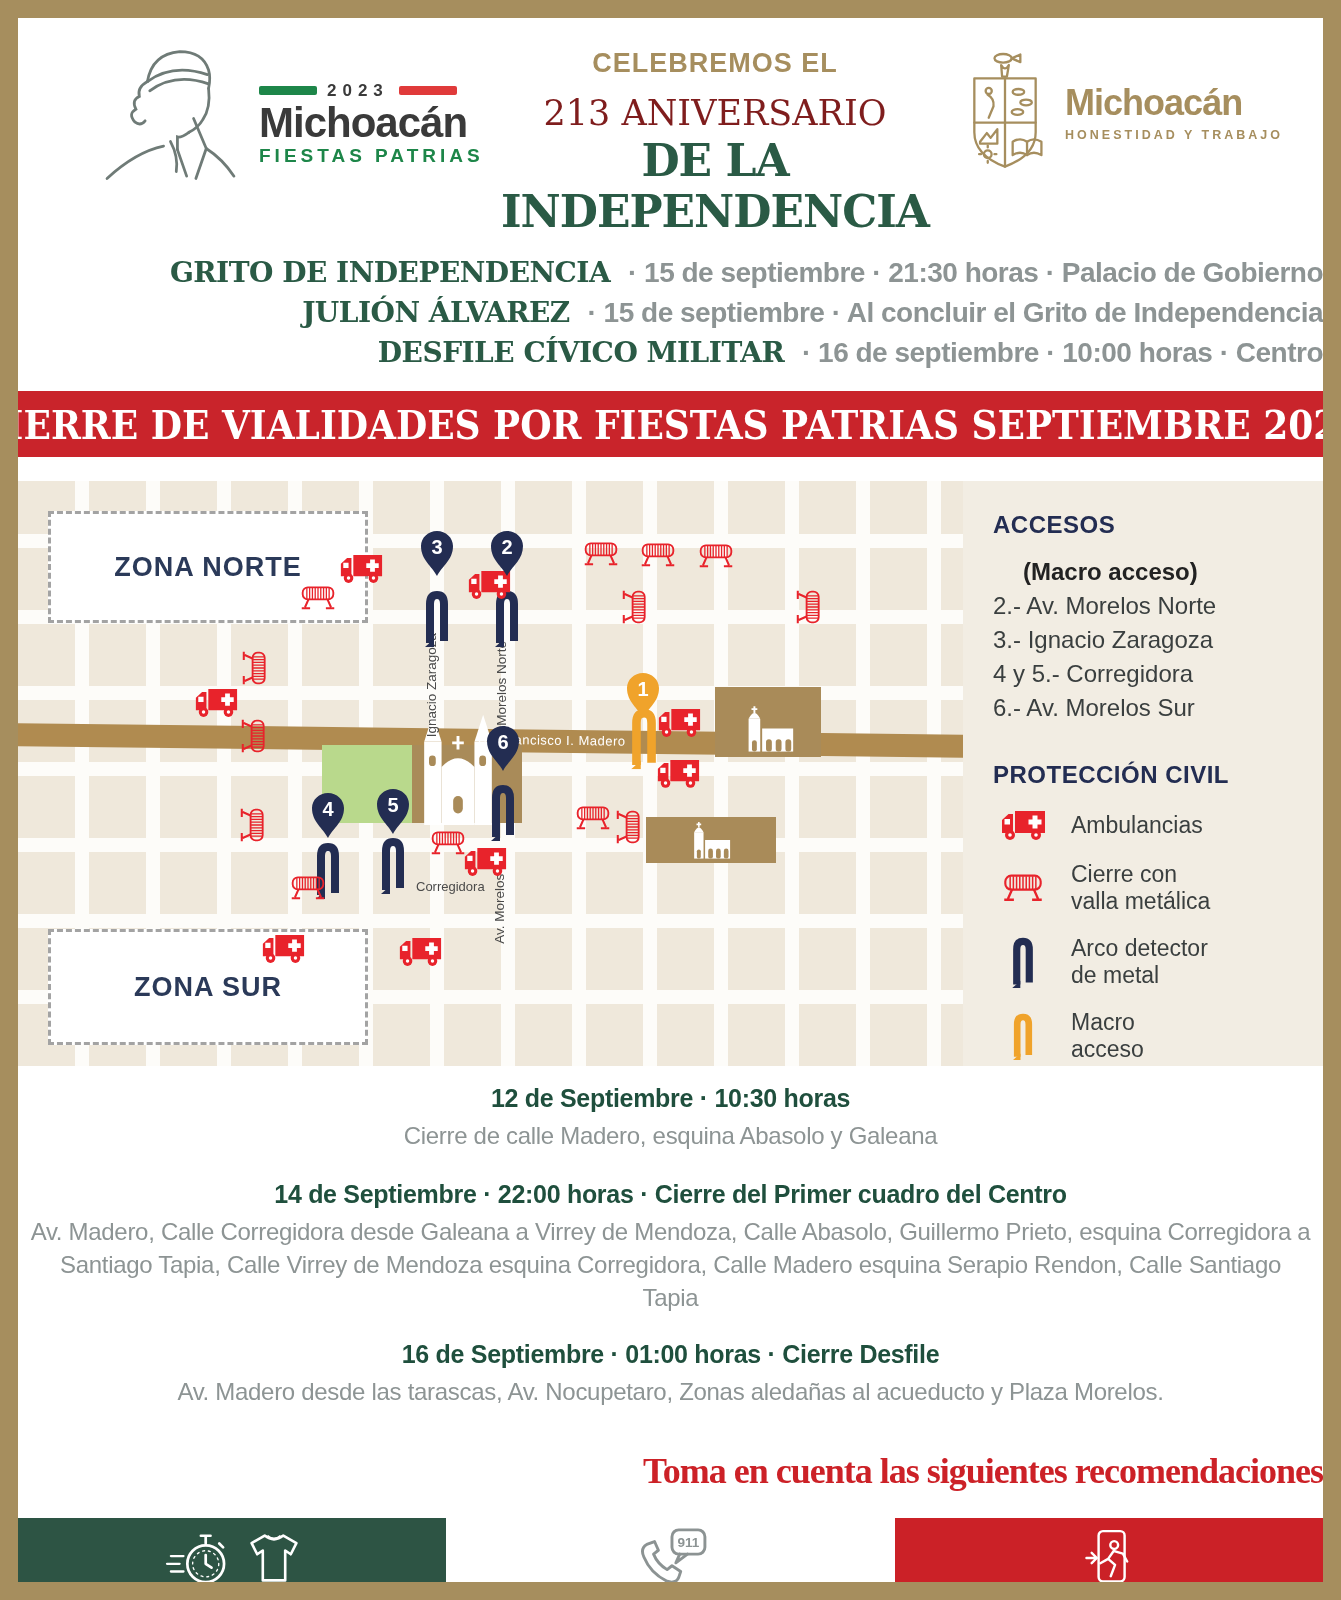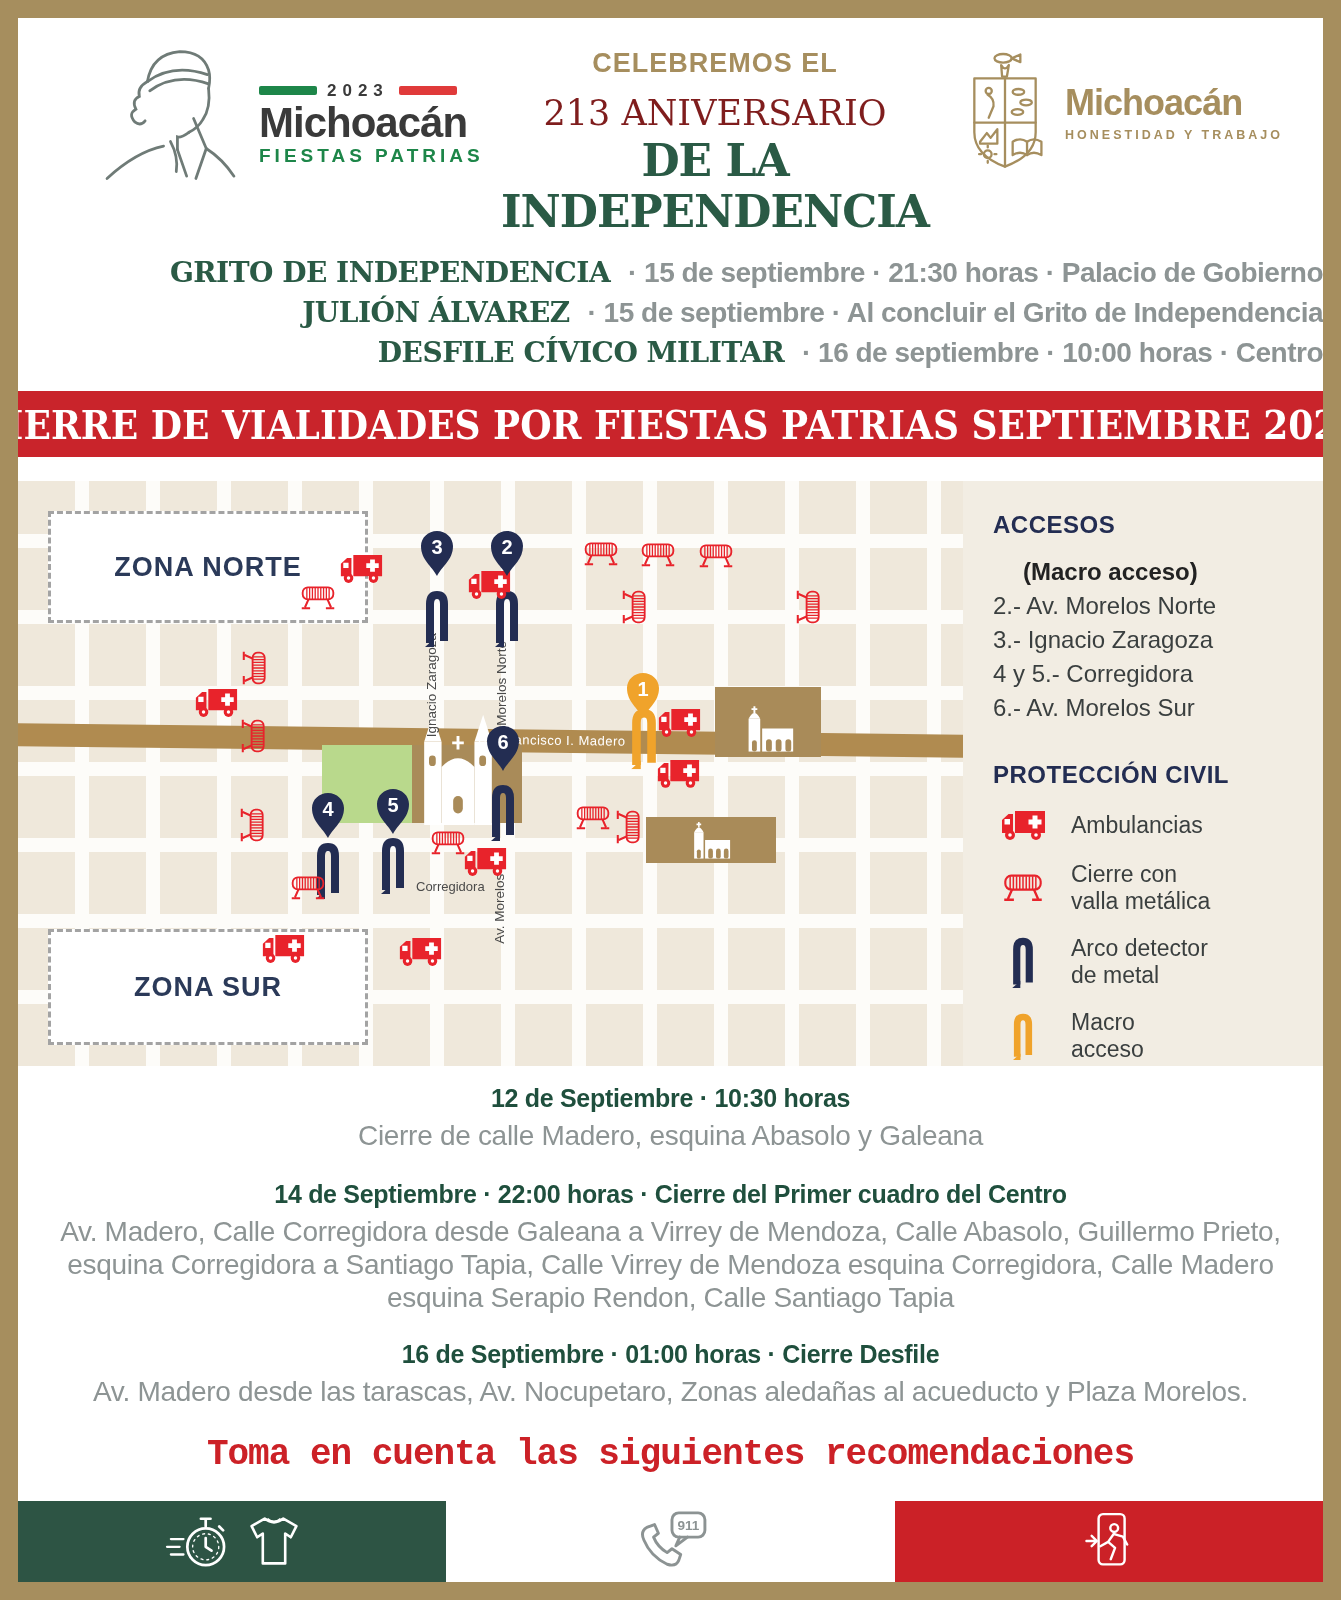--- a/index.html
+++ b/index.html
@@ -67,24 +67,24 @@
   .accesos-list{margin-top:16px;color:#3a3f3f;font-size:24px;line-height:34px}
   .accesos-list .indent-bold{padding-left:30px;font-weight:bold;color:#222}
   .legend{margin-top:14px}
   .legend-row{display:flex;align-items:center;gap:18px;margin-top:20px}
   .legend-ic{width:60px;display:flex;justify-content:center;flex:0 0 60px}
   .legend-label{font-size:23px;color:#3a3f3f;white-space:pre-line;line-height:27px}
 
   
   .schedule{text-align:center}
   .sched-heading{font-size:25px;font-weight:bold;color:#1f4f3d;letter-spacing:-.3px}
-  .sched-body{font-size:28px;color:var(--gray-text);margin:6px auto 0;max-width:1280px;line-height:33px;letter-spacing:-.3px}
+  .sched-body{font-size:24px;color:var(--gray-text);margin:6px auto 0;max-width:1280px;line-height:33px;letter-spacing:-.3px}
   .s1{margin-top:18px}.s2{margin-top:28px}.s3{margin-top:26px}
 
-  .rec-title{margin-top:26px;text-align:center;font-family:Liberation Mono, monospace;font-weight:bold;font-size:36px;color:#cc2127;letter-spacing:-1px}
+  .rec-title{margin-top:42px;text-align:right;font-family:Liberation Serif, serif;font-weight:bold;font-size:36px;color:#cc2127;letter-spacing:-1px}
 
   
   .cards{display:flex;margin-top:26px;height:152px}
   .card{display:flex;flex-direction:column;align-items:center;justify-content:center;gap:10px}
   .card-green{width:428px;background:var(--green-card);color:#fff}
   .card-mid{flex:1;background:#fff;color:#8c9393}
   .card-red{width:428px;background:var(--red-card);color:#fff}
   .card-text{font-weight:bold;font-size:26px;text-align:center;white-space:pre-line;line-height:31px}
   .card-icons{display:flex;gap:14px;align-items:flex-end}
 </style>

